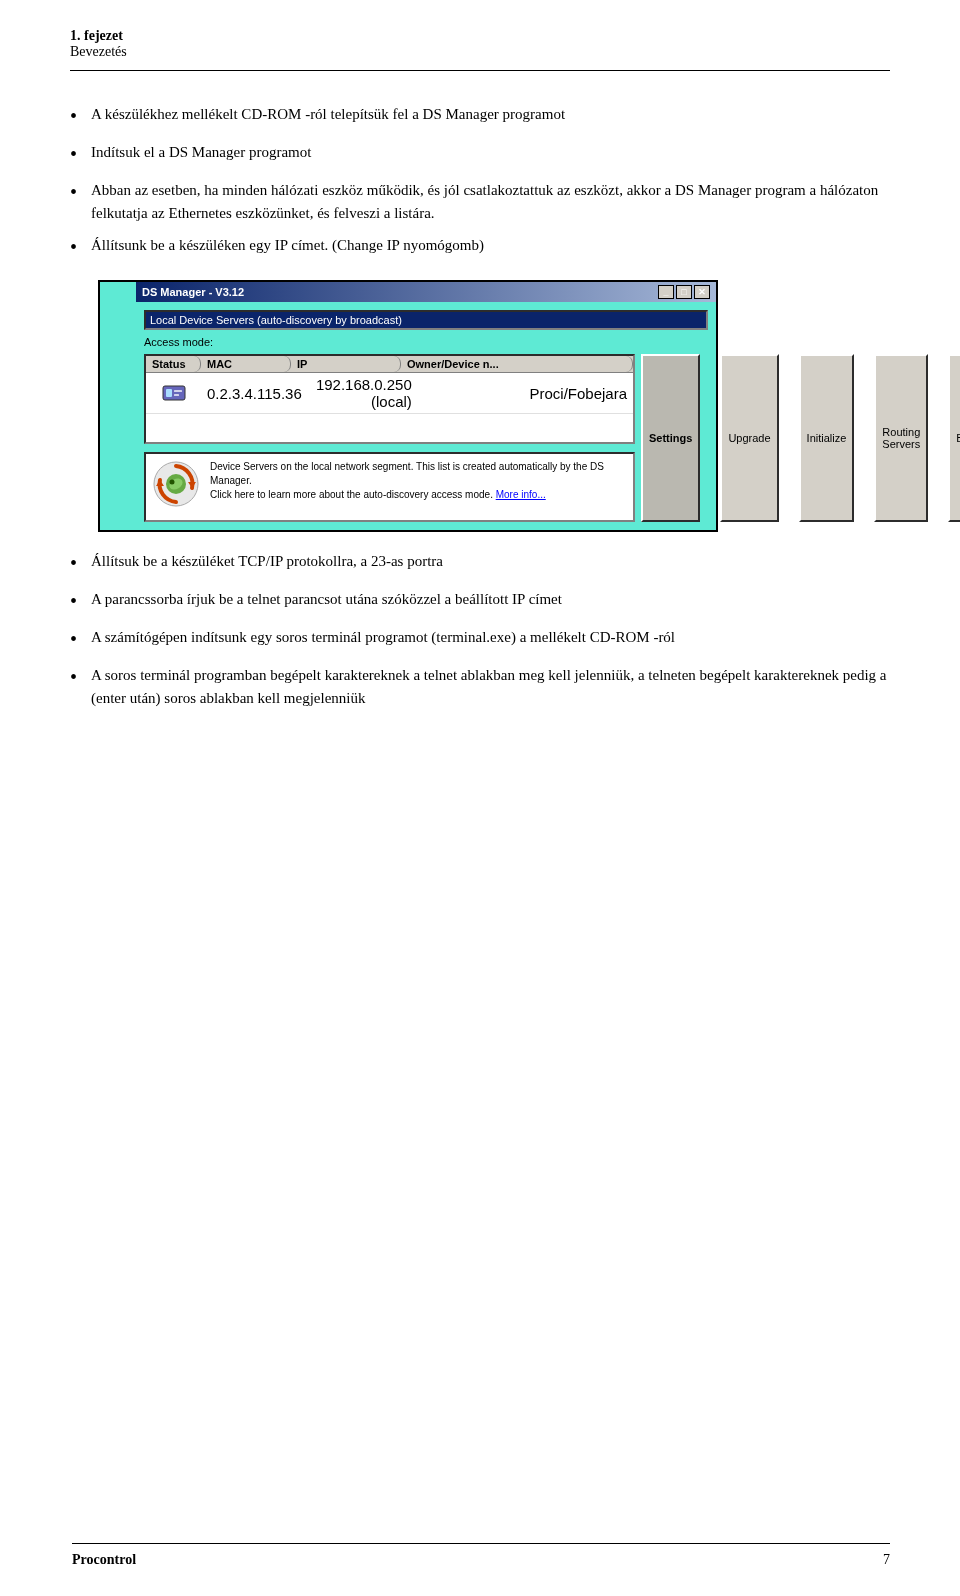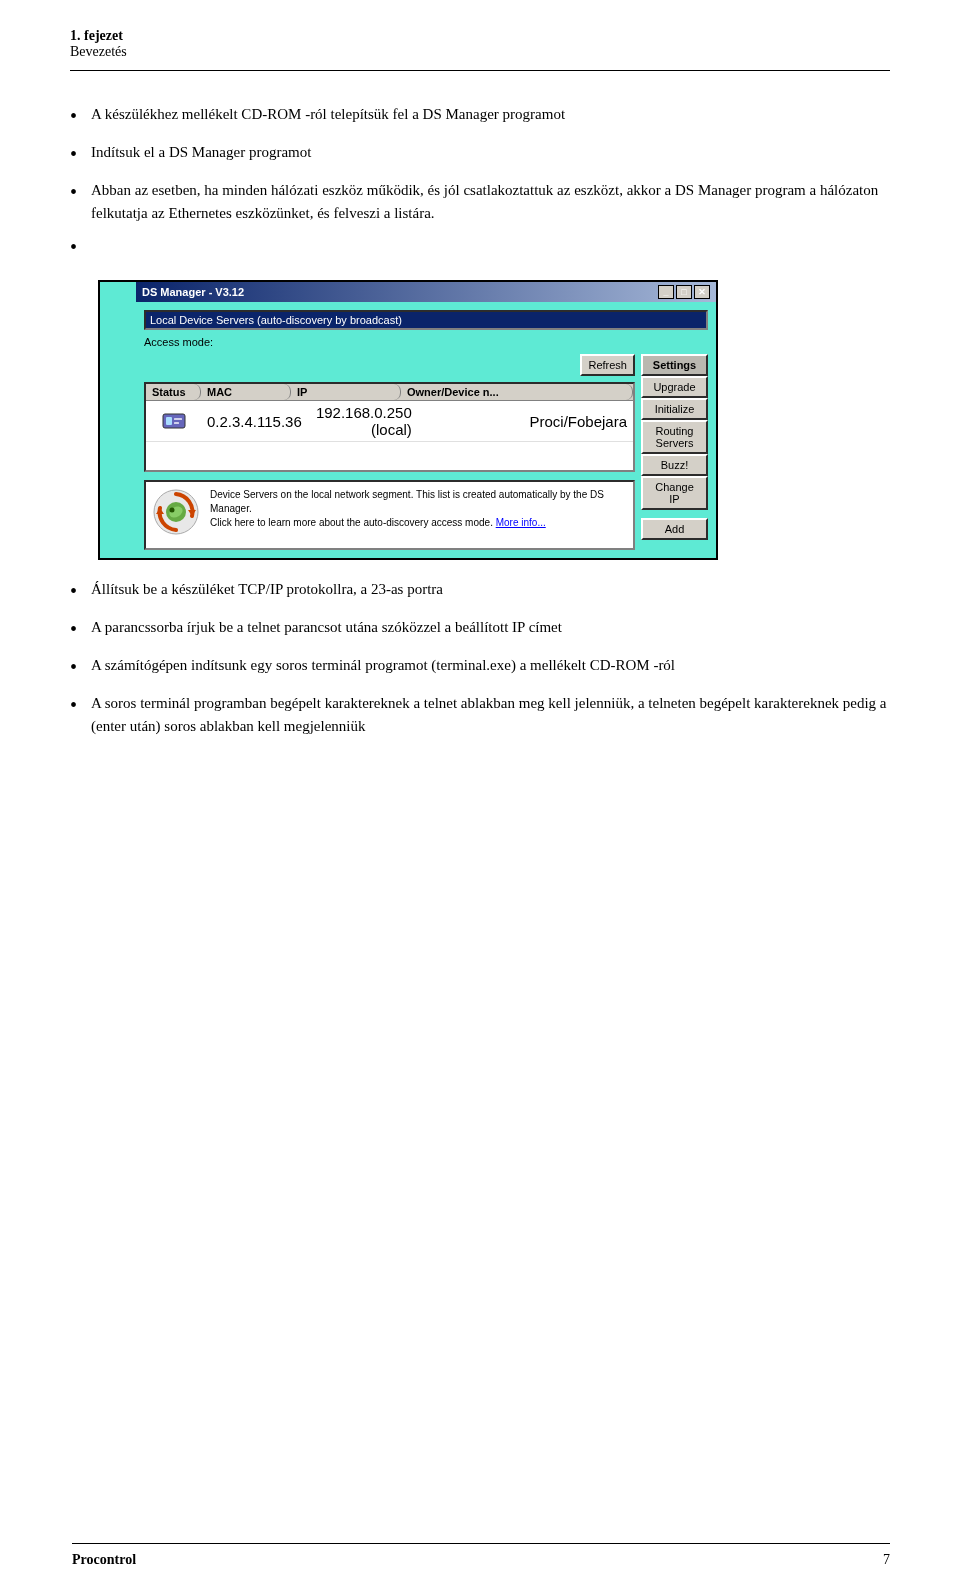--- a/index.html
+++ b/index.html
@@ -158,22 +158,22 @@
       padding: 3px 6px;
       text-align: right;
     }
     .ds-table-cell:first-child { flex: 0 0 55px; display: flex; align-items: center; justify-content: center; }
     .ds-table-cell:nth-child(2) { flex: 0 0 90px; }
     .ds-table-cell:nth-child(3) { flex: 0 0 110px; }
     .ds-table-cell:nth-child(4) { flex: 1; }
 
     .ds-sidebar {
       display: flex;
-      flex-direction: column;
-      gap: 0;
+      flex-direction: row;
+      gap: 20px;
       width: 67px;
     }
     .ds-btn {
       background: #d4d0c8;
       border: 2px outset #fff;
       border-right-color: #808080;
       border-bottom-color: #808080;
       padding: 3px 6px;
       font-size: 11px;
       font-family: Arial, Helvetica, sans-serif;
@@ -266,20 +266,21 @@
     <li>
       <span class="bullet-dot">•</span>
       <span class="bullet-text">Indítsuk el a DS Manager programot</span>
     </li>
     <li>
       <span class="bullet-dot">•</span>
       <span class="bullet-text">Abban az esetben, ha minden hálózati eszköz működik, és jól csatlakoztattuk az eszközt, akkor a DS Manager program a hálózaton felkutatja az Ethernetes eszközünket, és felveszi a listára.</span>
     </li>
     <li>
       <span class="bullet-dot">•</span>
+      <span class="bullet-text">Állítsunk be a készüléken egy IP címet. (Change IP nyomógomb)</span>
     </li>
   </ul>
 
   <div class="ds-window">
 
     <div class="ds-titlebar">
       <span>DS Manager - V3.12</span>
       <div class="ds-titlebar-buttons">
         <div class="ds-titlebar-btn">_</div>
         <div class="ds-titlebar-btn">□</div>
@@ -295,25 +296,20 @@
         </div>
       </div>
       <div class="ds-access-row">
         <span class="ds-access-label">Access mode:</span>
       </div>
 
       <div class="ds-content-area">
 
         <div class="ds-main-panel">
 
-          <div class="ds-top-row">
-            <div class="ds-btn ds-refresh-btn">
-              <span>Refresh</span>
-            </div>
-          </div>
 
           <div class="ds-table">
             <div class="ds-table-header">
               <div class="ds-table-header-cell">
                 <span>Status</span>
               </div>
               <div class="ds-table-header-cell">
                 <span>MAC</span>
               </div>
               <div class="ds-table-header-cell">

